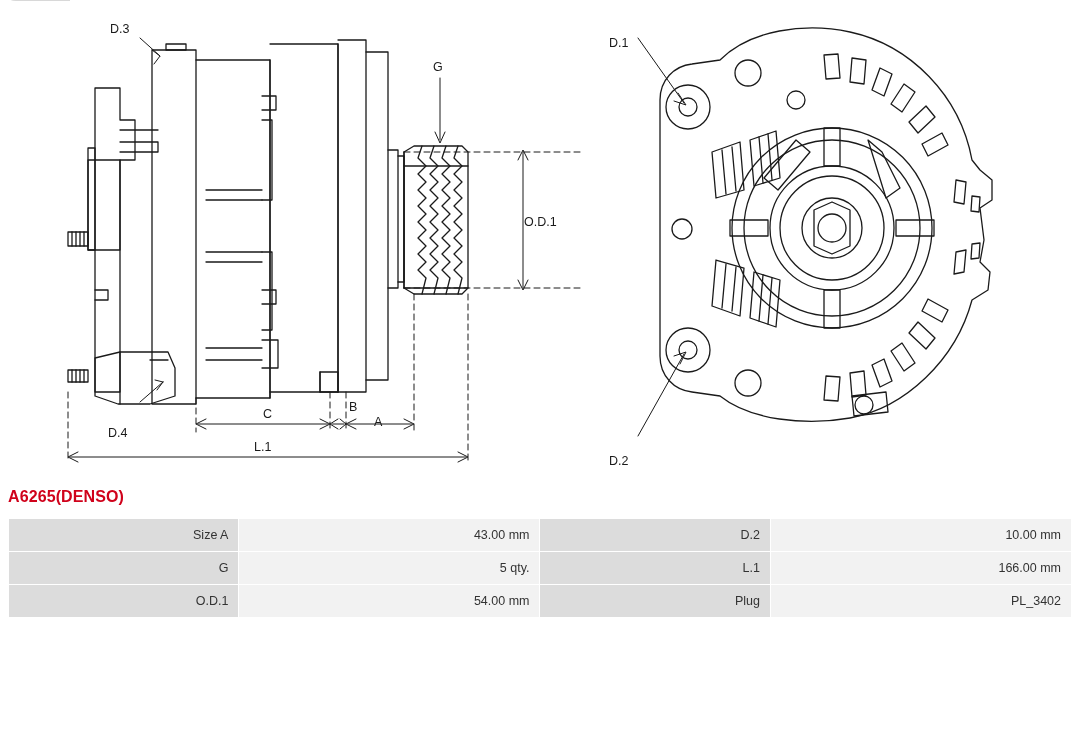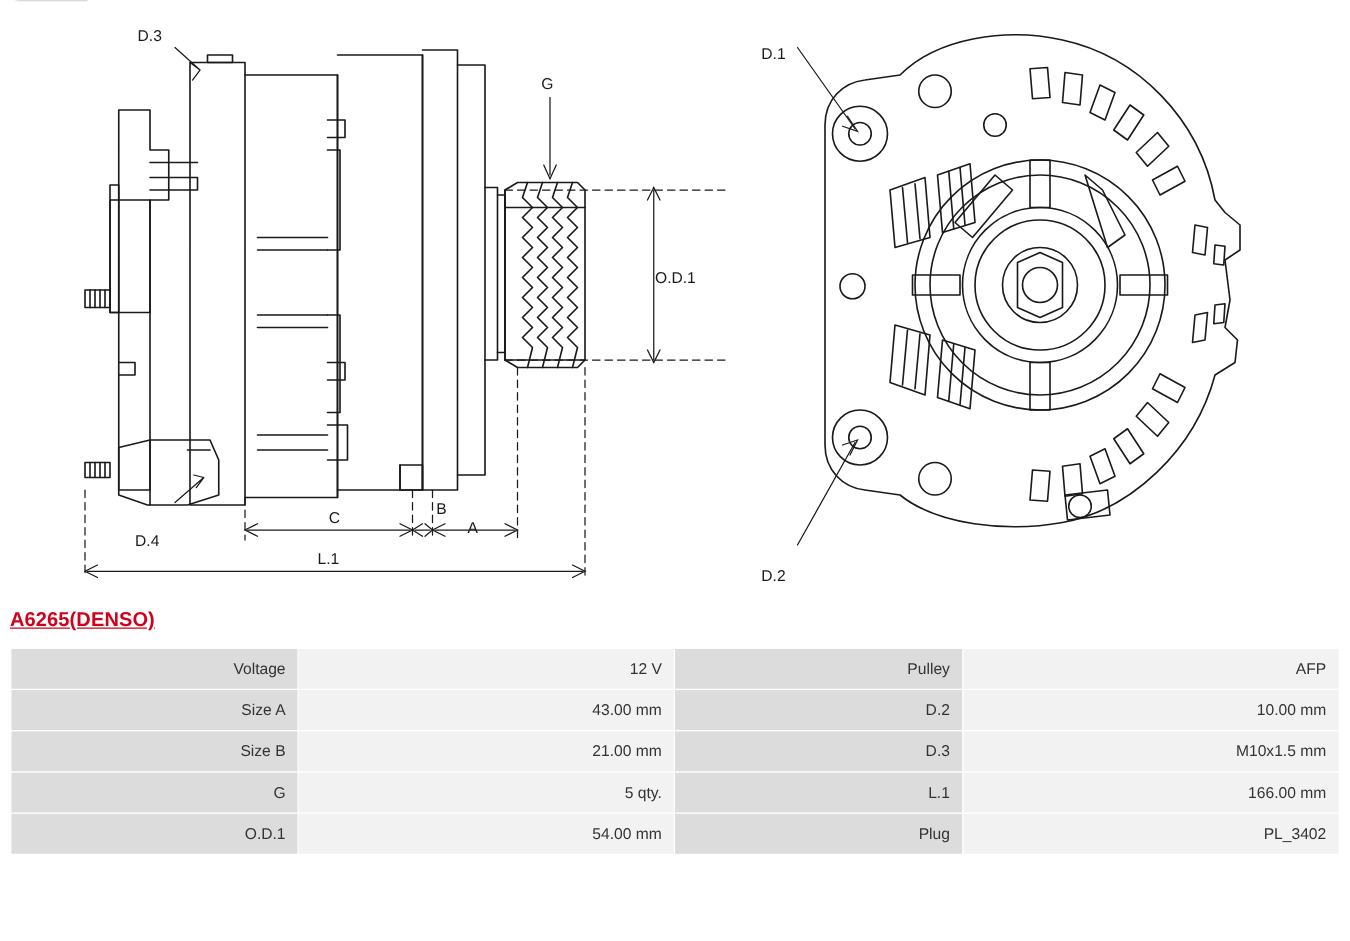--- a/index.html
+++ b/index.html
@@ -32,21 +32,20 @@
   }
   
   .part-title {
     position: absolute;
     left: 8px;
     top: 488px;
     font-size: 16px;
     font-weight: bold;
     color: #d0021b;
     letter-spacing: 0.1px;
-    text-decoration: underline;
   }
   
   .spec-table {
     position: absolute;
     left: 8px;
     top: 518px;
     width: 1064px;
     border-collapse: collapse;
     table-layout: fixed;
     font-size: 12.5px;
@@ -271,36 +270,24 @@
 
     <span class="dimlabel" style="left:609px; top:36px;">D.1</span>
     <span class="dimlabel" style="left:609px; top:454px;">D.2</span>
   </div>
 
   <div class="part-title">A6265(DENSO)</div>
 
   <table class="spec-table">
     <tbody>
       <tr>
-        <td class="lbl">Voltage</td>
-        <td class="val">12 V</td>
-        <td class="lbl">Pulley</td>
-        <td class="val">AFP</td>
-      </tr>
-      <tr>
         <td class="lbl">Size A</td>
         <td class="val">43.00 mm</td>
         <td class="lbl">D.2</td>
         <td class="val">10.00 mm</td>
-      </tr>
-      <tr>
-        <td class="lbl">Size B</td>
-        <td class="val">21.00 mm</td>
-        <td class="lbl">D.3</td>
-        <td class="val">M10x1.5 mm</td>
       </tr>
       <tr>
         <td class="lbl">G</td>
         <td class="val">5 qty.</td>
         <td class="lbl">L.1</td>
         <td class="val">166.00 mm</td>
       </tr>
       <tr>
         <td class="lbl">O.D.1</td>
         <td class="val">54.00 mm</td>

